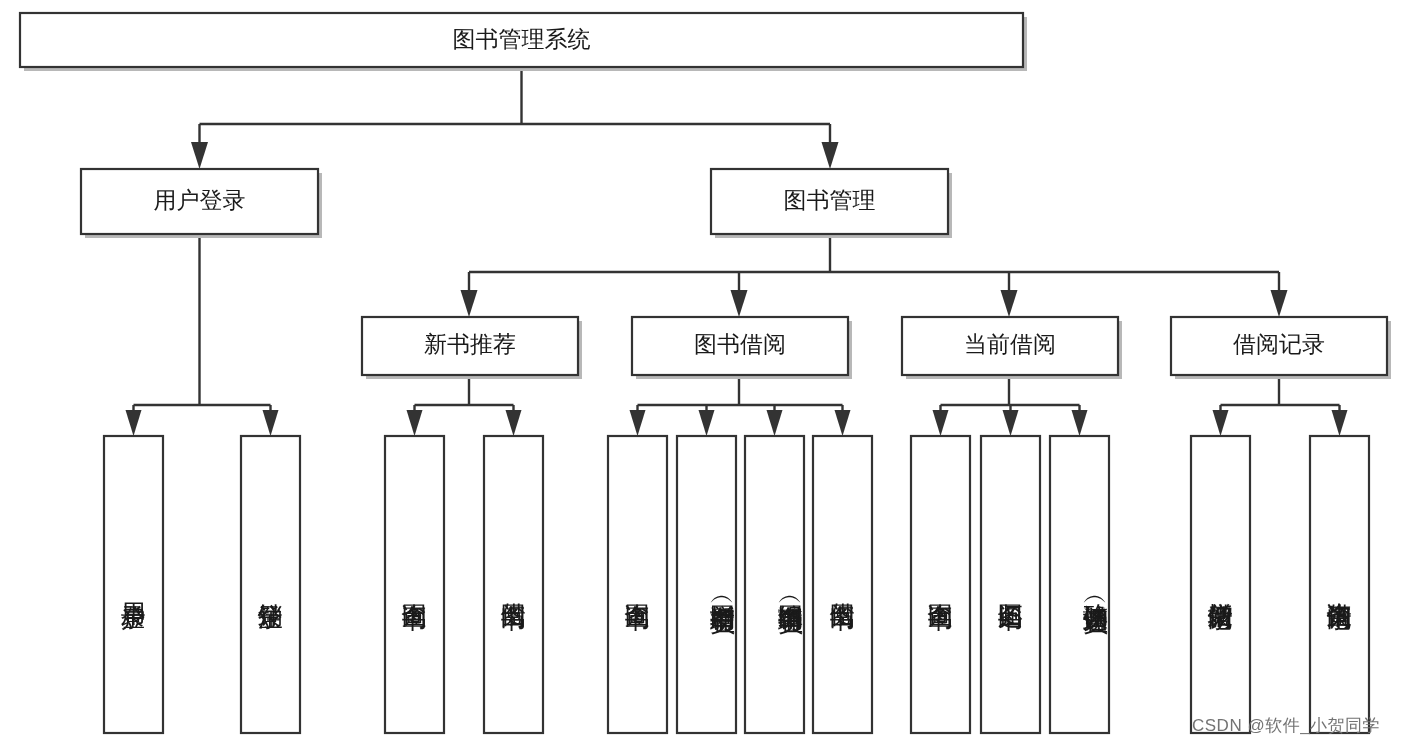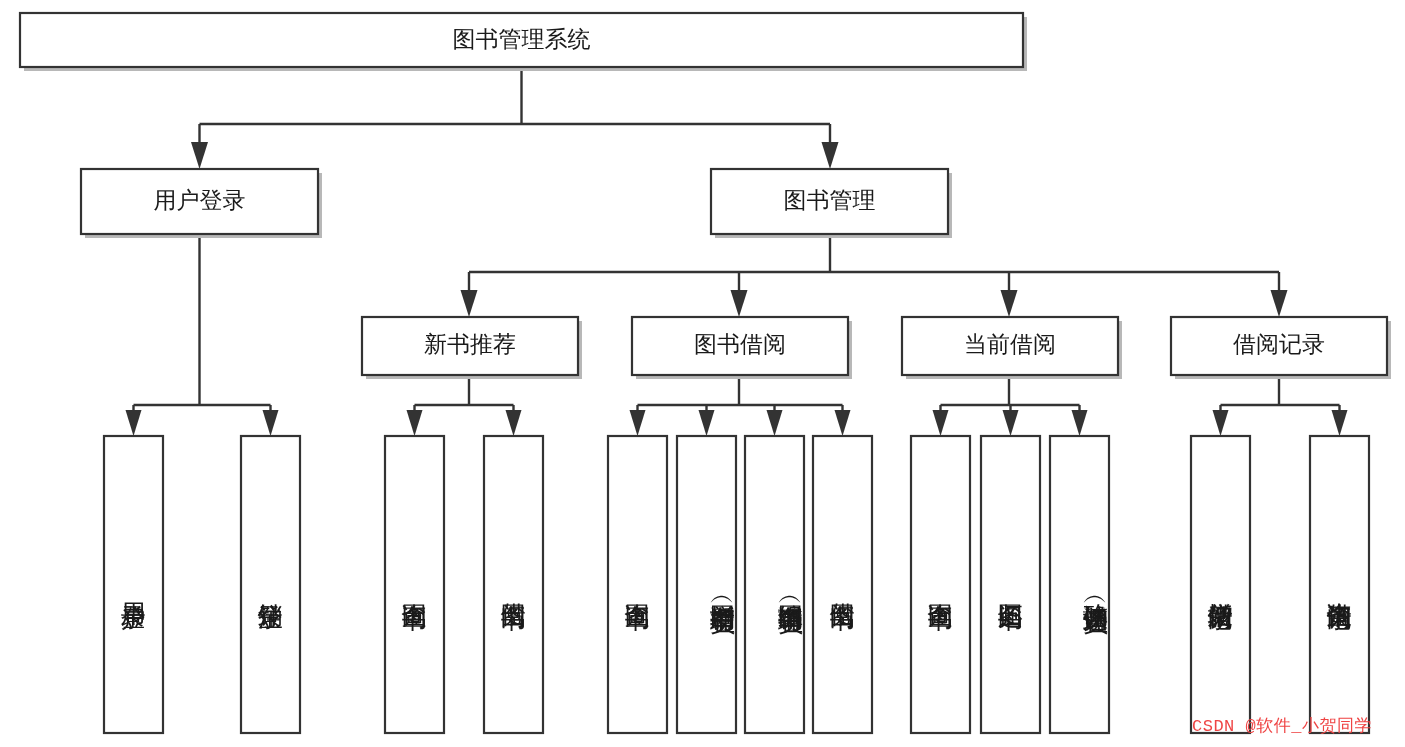--- a/index.html
+++ b/index.html
@@ -64,23 +64,23 @@
     display: flex;
     align-items: center;
     justify-content: center;
     white-space: nowrap;
     user-select: none;
   }
   .watermark {
     position: absolute;
     left: 1192px;
     top: 714px;
-    font-family: Liberation Mono, monospace;
+    font-family: Liberation Sans, sans-serif;
     font-size: 17px;
-    color: #ef4444;
+    color: #737373;
     white-space: nowrap;
     letter-spacing: 0.5px;
   }
 </style>
 </head>
 <body>
 
 <div id="diagram-root">
 
   <svg id="flow" viewBox="0 0 1405 747">

